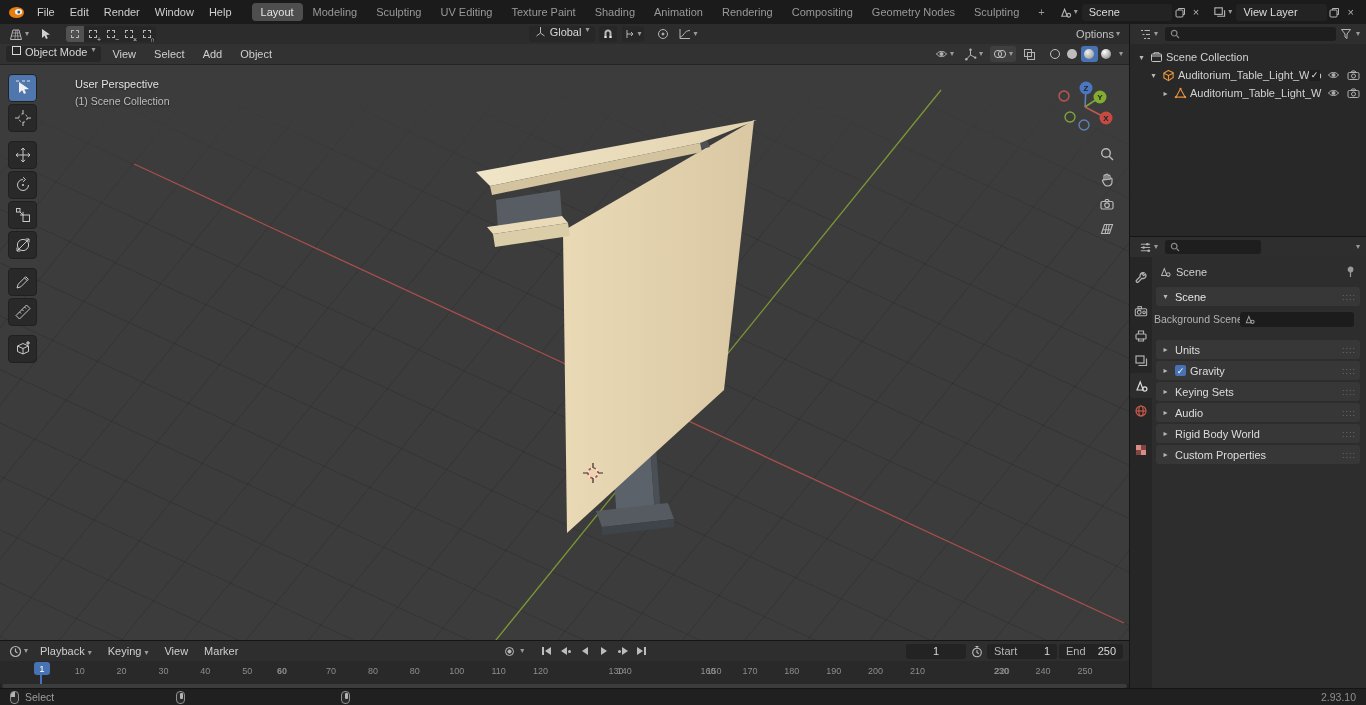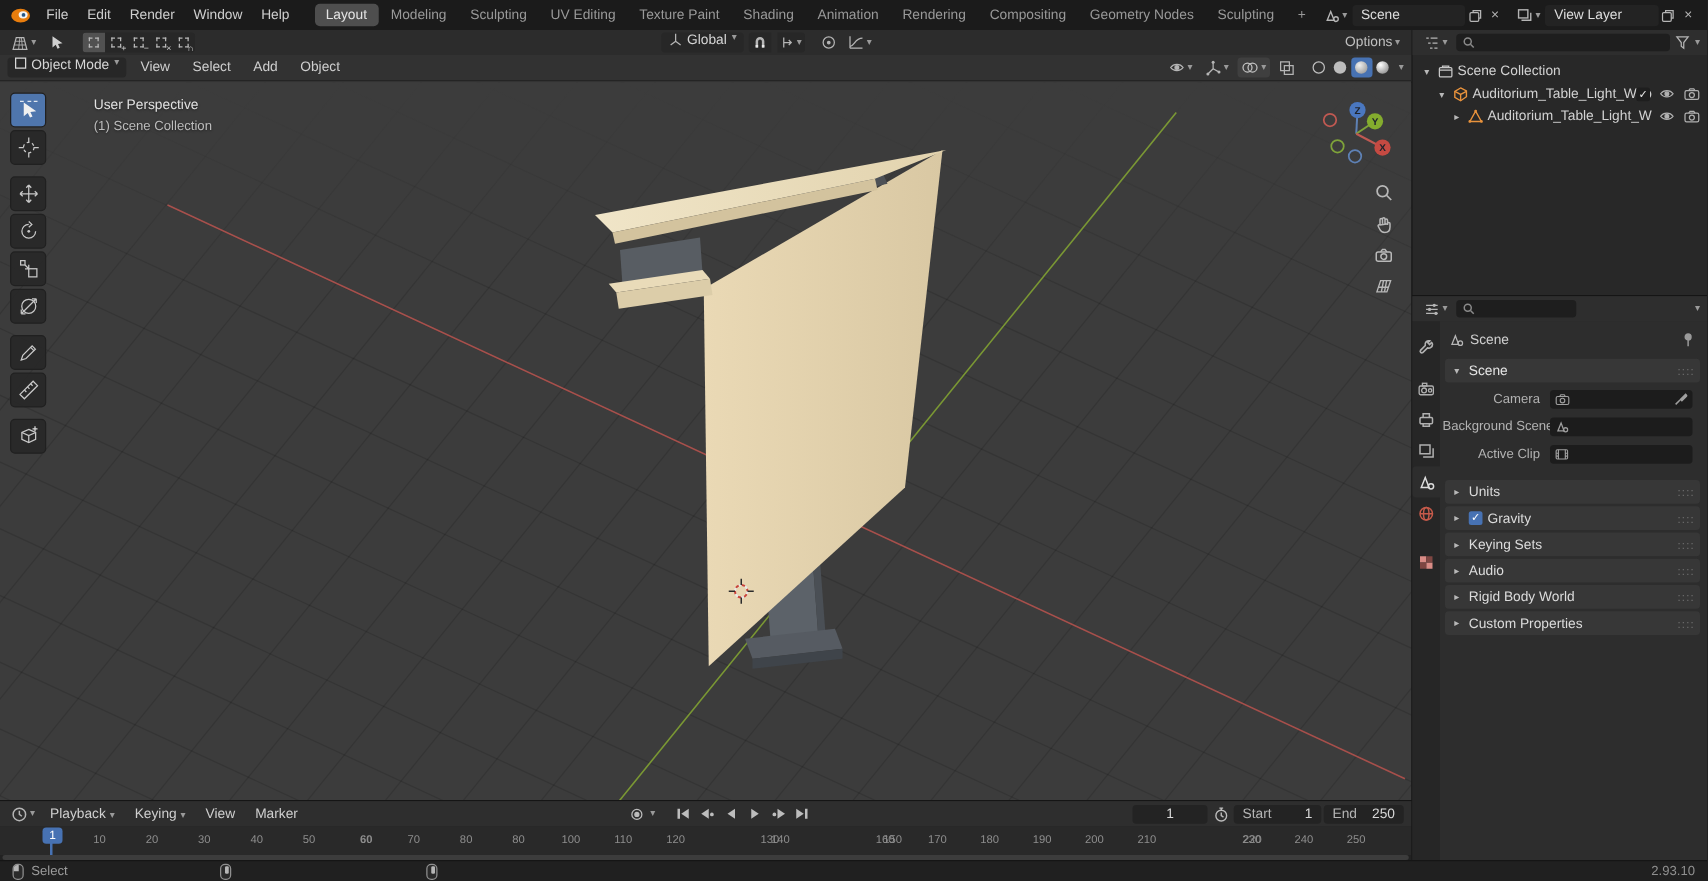--- a/index.html
+++ b/index.html
@@ -651,48 +651,25 @@
               <path d="M5.5 6v5"></path>
             </svg>
         </span>
       </div>
       <div class="ppanel">
         <span class="tri">▾</span>
         <span style="color:#e4e4e4">Scene</span>
         <span class="dots">::::</span>
       </div>
       <div class="prow">
-        <span class="plab">Camera</span>
-        <span class="pfield">
-          <svg width="12" height="11" viewBox="0 0 13 12" fill="none" stroke="#9f9f9f">
-              <rect x="1" y="3.5" width="11" height="7" rx="1.3"></rect>
-              <circle cx="6.5" cy="7" r="2"></circle>
-              <path d="M4 3.5L5 2h3l1 1.5"></path>
-            </svg>
-          <span class="psp"></span>
-          <svg width="11" height="11" viewBox="0 0 11 11" fill="none" stroke="#9f9f9f" stroke-width="1.2">
-              <path d="M1.5 9.5l3.5-3.5M5.5 5.5L7.5 3.5l2-2 1 1-2 2-2 2Z" fill="#9f9f9f"></path>
-            </svg>
-        </span>
-      </div>
-      <div class="prow">
         <span class="plab">Background Scene</span>
         <span class="pfield">
           <svg width="11" height="11" viewBox="0 0 14 14" fill="none" stroke="#9f9f9f" stroke-width="1.3">
               <path d="M3 11L6.2 3l3 8Z"></path>
               <circle cx="10.8" cy="10" r="2.1"></circle>
-            </svg>
-        </span>
-      </div>
-      <div class="prow">
-        <span class="plab">Active Clip</span>
-        <span class="pfield">
-          <svg width="11" height="11" viewBox="0 0 12 12" fill="none" stroke="#9f9f9f">
-              <rect x="1" y="2" width="10" height="8" rx="1"></rect>
-              <path d="M3 2v8M9 2v8M1 5h2M1 7.5h2M9 5h2M9 7.5h2"></path>
             </svg>
         </span>
       </div>
       <div style="height:8px"></div>
       <div class="ppanel">
         <span class="tri">▸</span>
         <span>Units</span>
         <span class="dots">::::</span>
       </div>
       <div class="ppanel">
@@ -789,21 +766,21 @@
           <span>250</span>
         </span>
     </div>
     <div id="tlbody">
       <div id="ticks">
           <span class="tick" style="left: 79.6992px;">10</span>
           <span class="tick" style="left: 121.587px;">20</span>
           <span class="tick" style="left: 163.475px;">30</span>
           <span class="tick" style="left: 205.363px;">40</span>
           <span class="tick" style="left: 247.251px;">50</span>
-          <span class="tick" style="left: 293px; font-weight: bold;">60</span>
+          <span class="tick" style="left: 282px; font-weight: bold;">60</span>
           <span class="tick" style="left: 331.027px;">70</span>
           <span class="tick" style="left: 372.915px;">80</span>
           <span class="tick" style="left: 414.803px;">80</span>
           <span class="tick" style="left: 456.691px;">100</span>
           <span class="tick" style="left: 498.579px;">110</span>
           <span class="tick" style="left: 540.467px;">120</span>
           <span class="tick" style="left: 616px;">130</span>
           <span class="tick" style="left: 624.243px;">140</span>
           <span class="tick" style="left: 666.131px; margin-left: 48px;">150</span>
           <span class="tick" style="left: 708.019px;">160</span>

